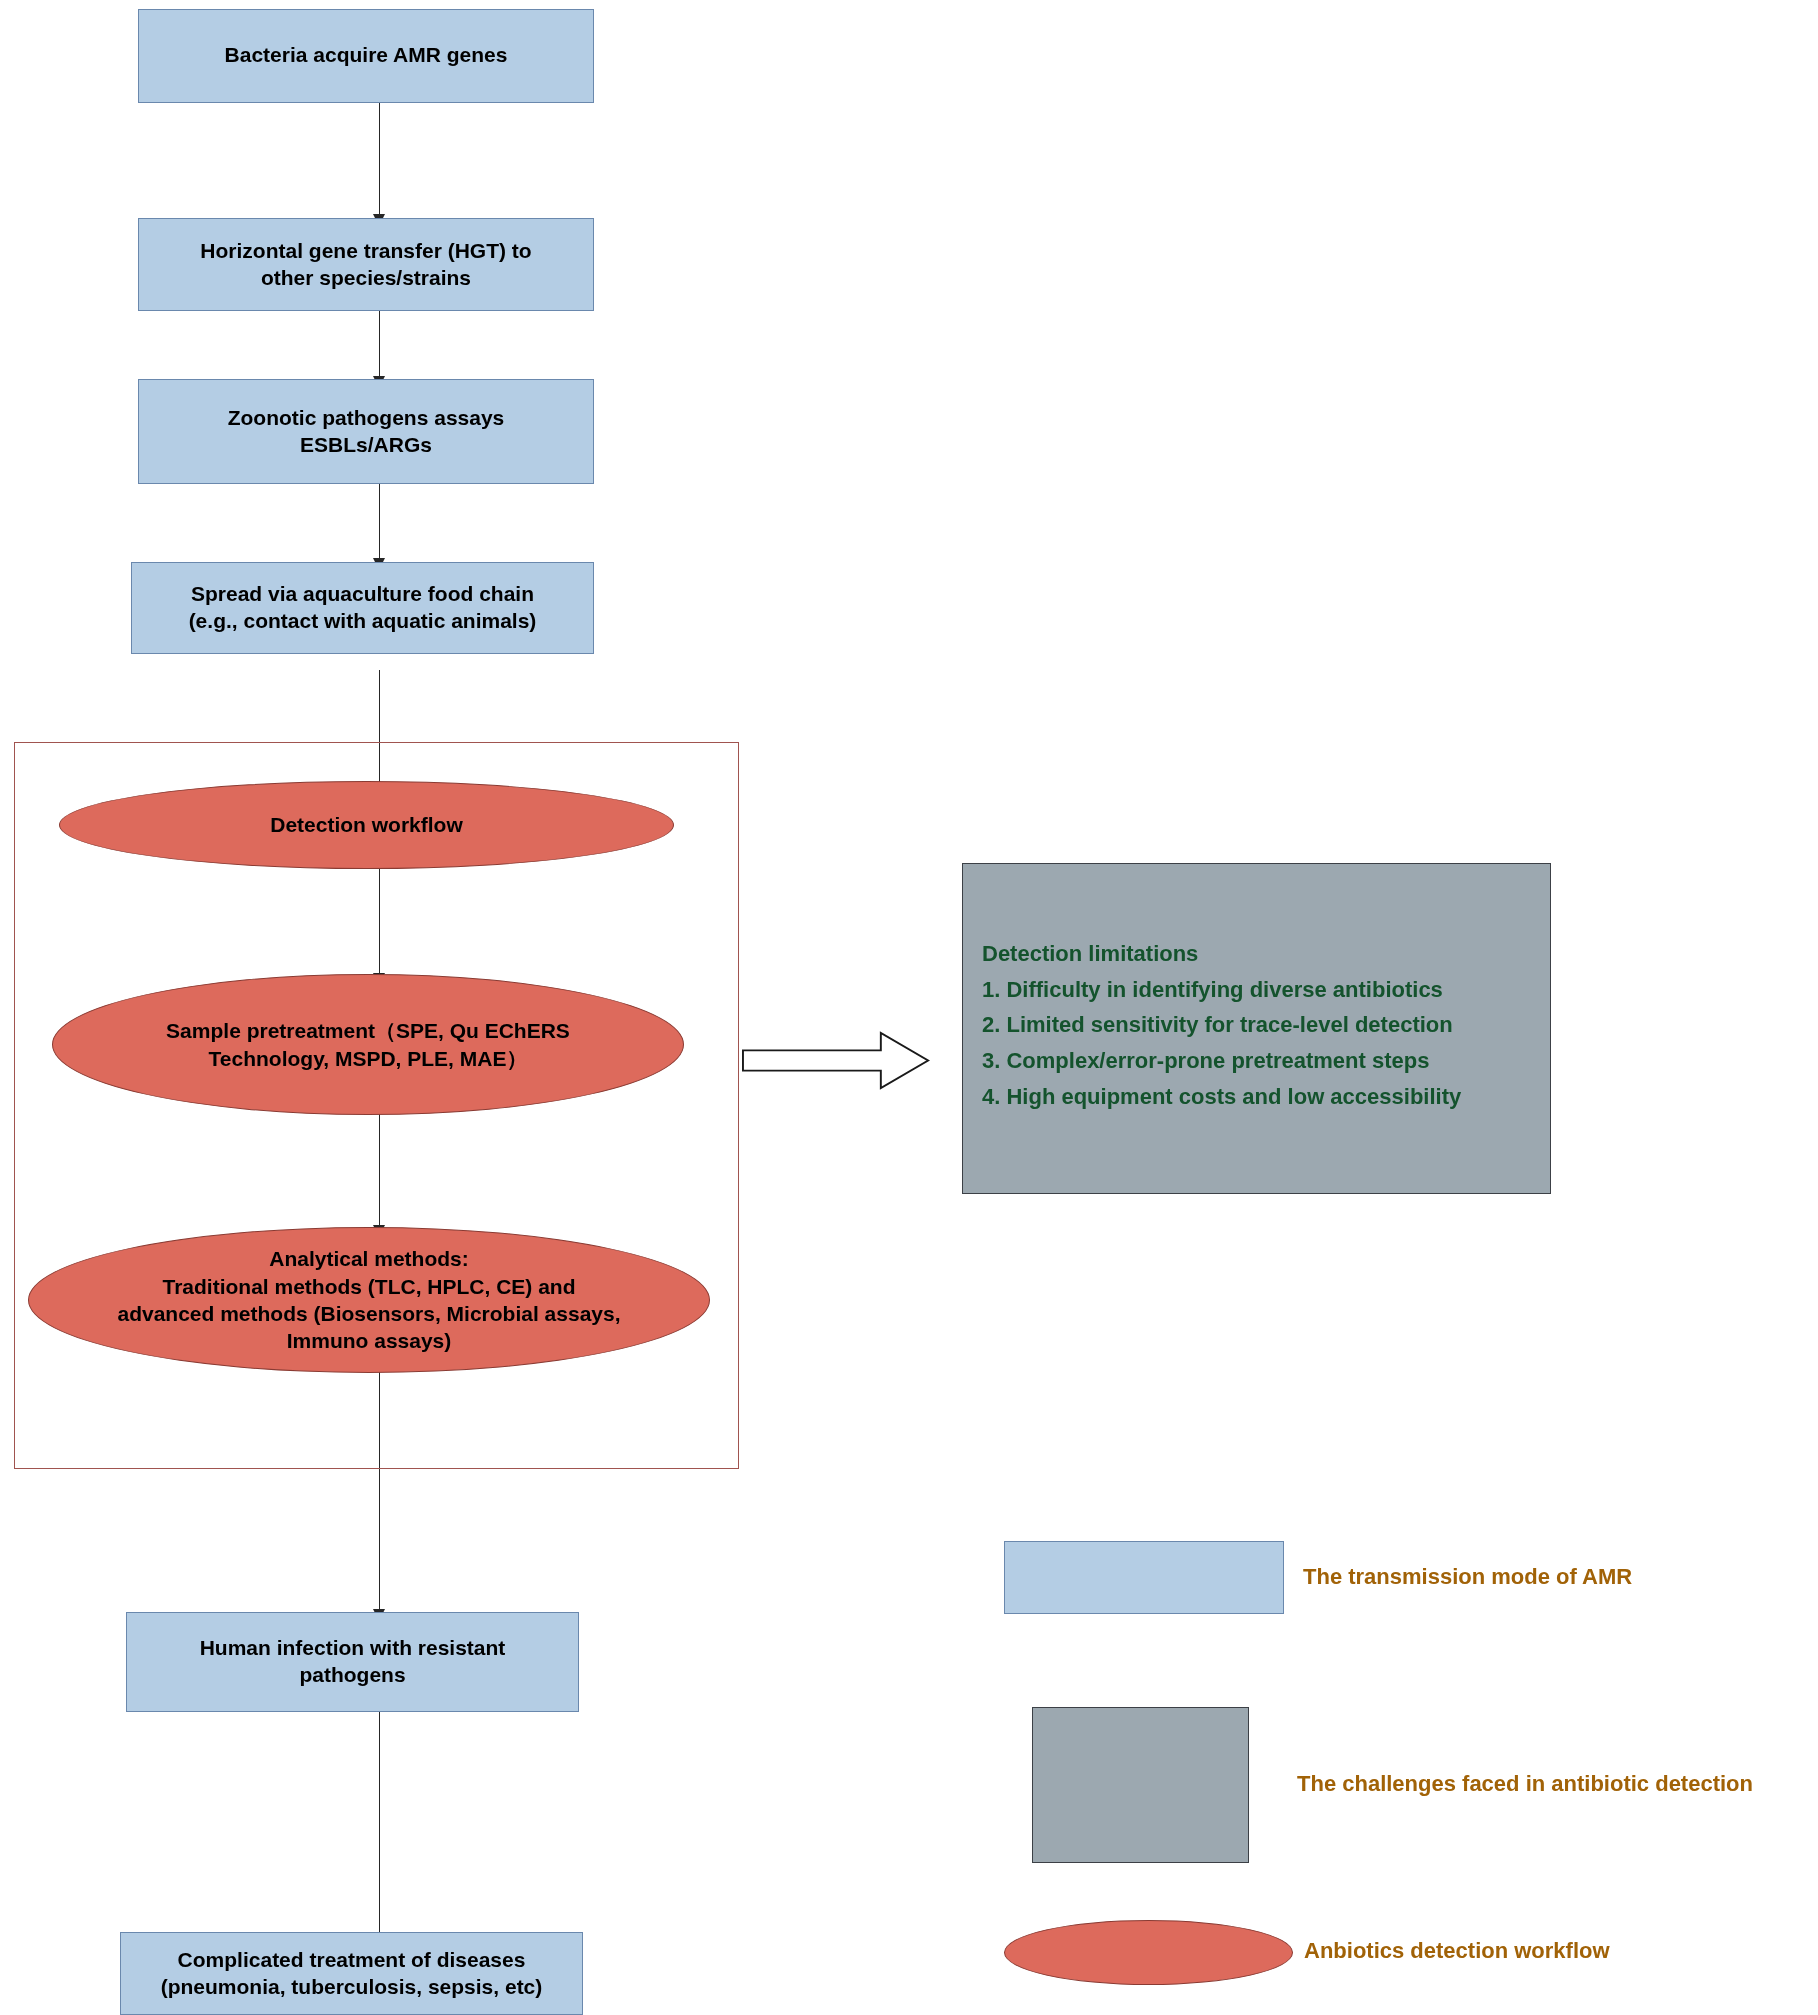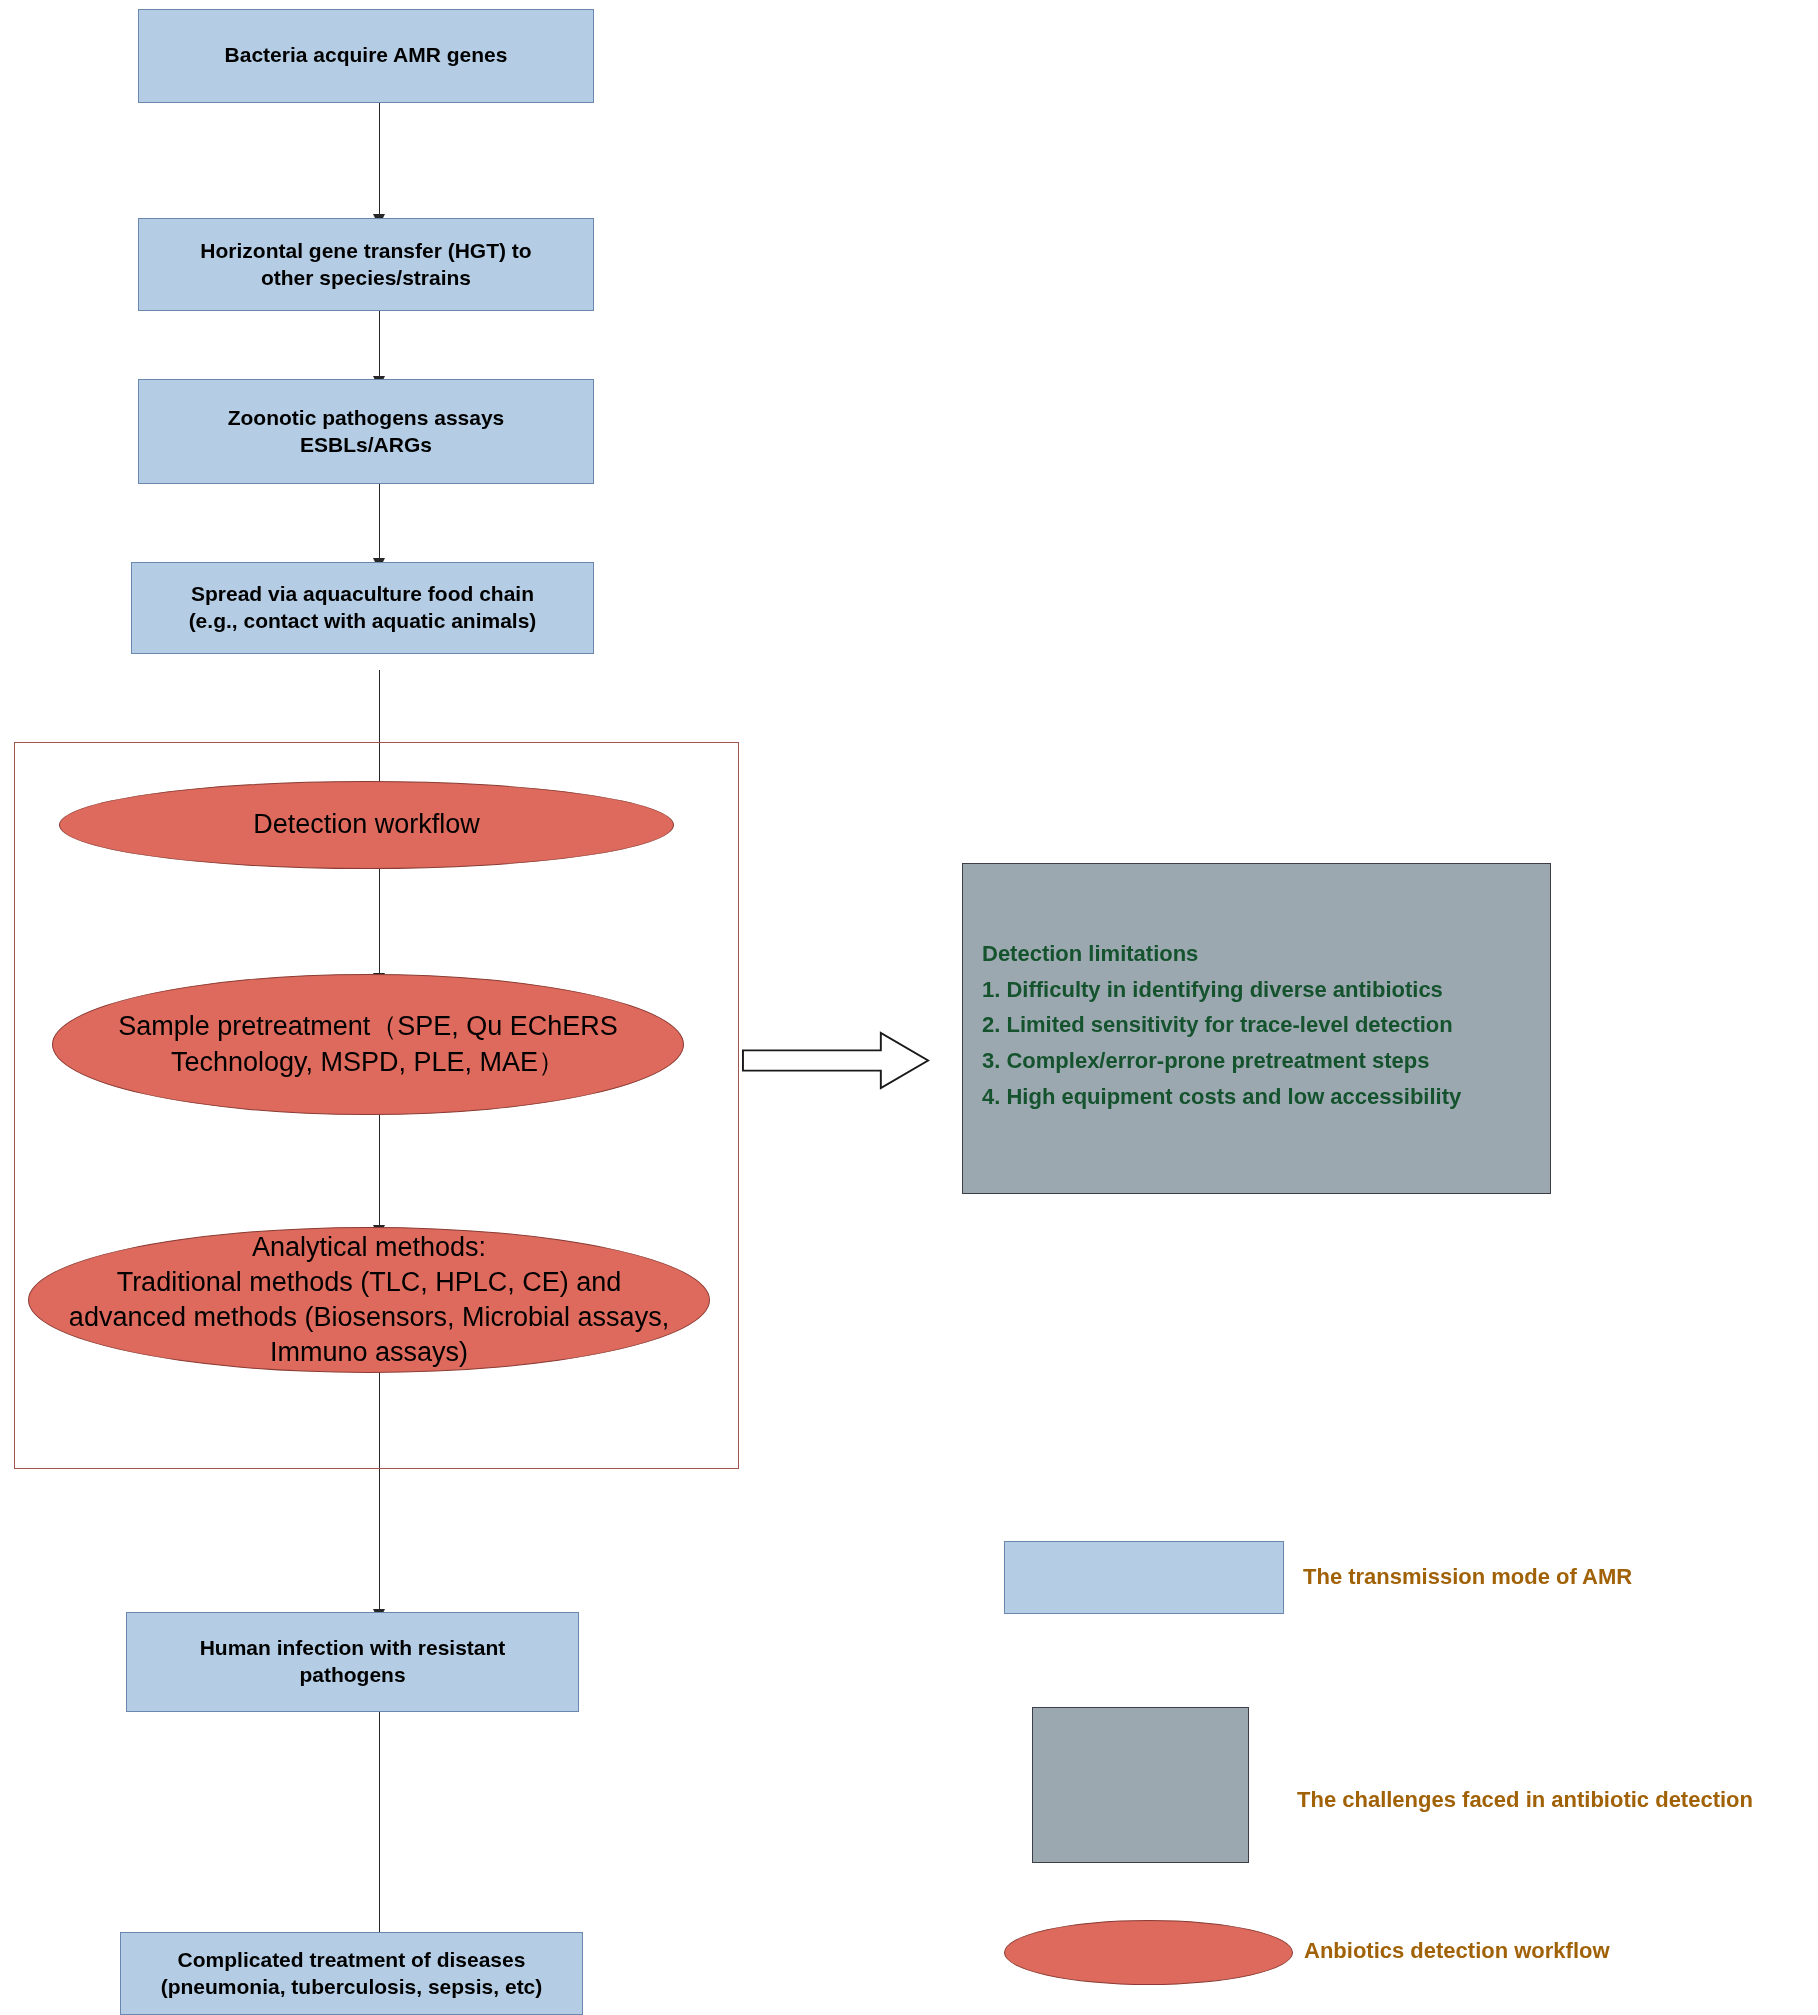--- a/index.html
+++ b/index.html
@@ -41,22 +41,22 @@
     position: absolute;
     box-sizing: border-box;
     background: #dd6a5c;
     border: 1.4px solid #8a3b33;
     border-radius: 50%;
     display: flex;
     align-items: center;
     justify-content: center;
     text-align: center;
     color: #000000;
-    font-weight: normal;
-    font-size: 27px;
+    font-weight: bold;
+    font-size: 21px;
     line-height: 1.30;
     padding: 0 29px;
     white-space: pre-line;
   }
 
   
   .grey-panel {
     position: absolute;
     box-sizing: border-box;
     background: #9ca8b0;
@@ -190,19 +190,19 @@
   <div class="grey-panel" style="left:962px; top:863px; width:589px; height:331px;">Detection limitations
 1. Difficulty in identifying diverse antibiotics
 2. Limited sensitivity for trace-level detection
 3. Complex/error-prone pretreatment steps
 4. High equipment costs and low accessibility</div>
 
   <div class="legend-swatch-rect blue" style="left:1004px; top:1541px; width:280px; height:73px;"></div>
   <div class="legend-label" style="left:1303px; top:1566px;">The transmission mode of AMR</div>
 
   <div class="legend-swatch-rect grey" style="left:1032px; top:1707px; width:217px; height:156px;"></div>
-  <div class="legend-label" style="left:1297px; top:1773px;margin-top:16px;">The challenges faced in antibiotic detection</div>
+  <div class="legend-label" style="left:1297px; top:1773px;">The challenges faced in antibiotic detection</div>
 
   <div class="legend-swatch-ellipse" style="left:1004px; top:1920px; width:289px; height:65px;"></div>
   <div class="legend-label" style="left:1304px; top:1940px;">Anbiotics detection workflow</div>
 
 </div>
 
 
 </body></html>

